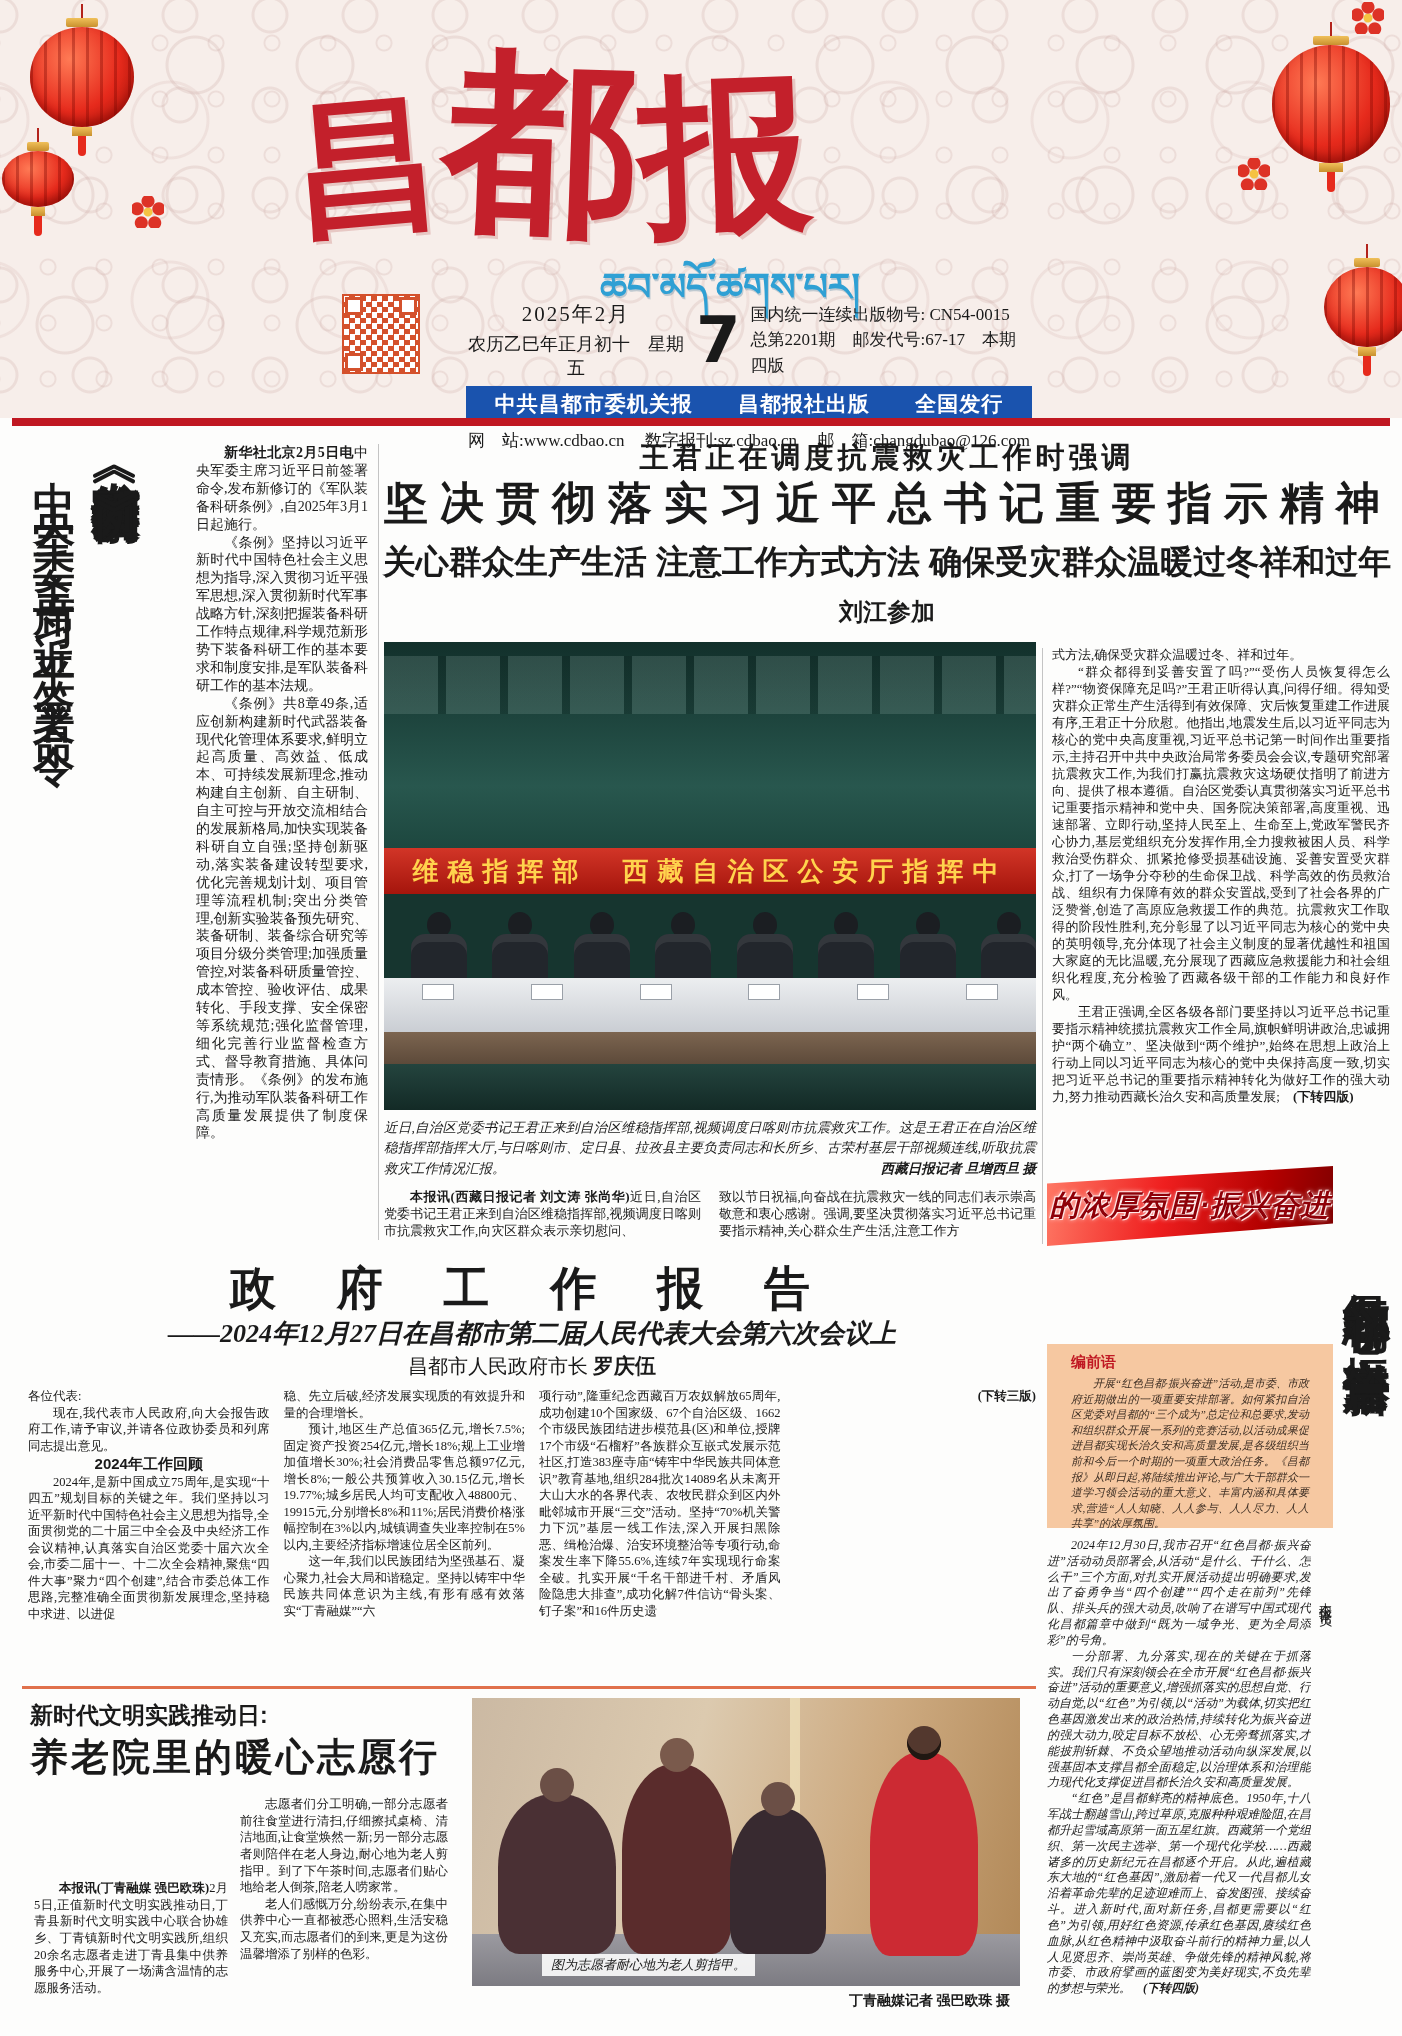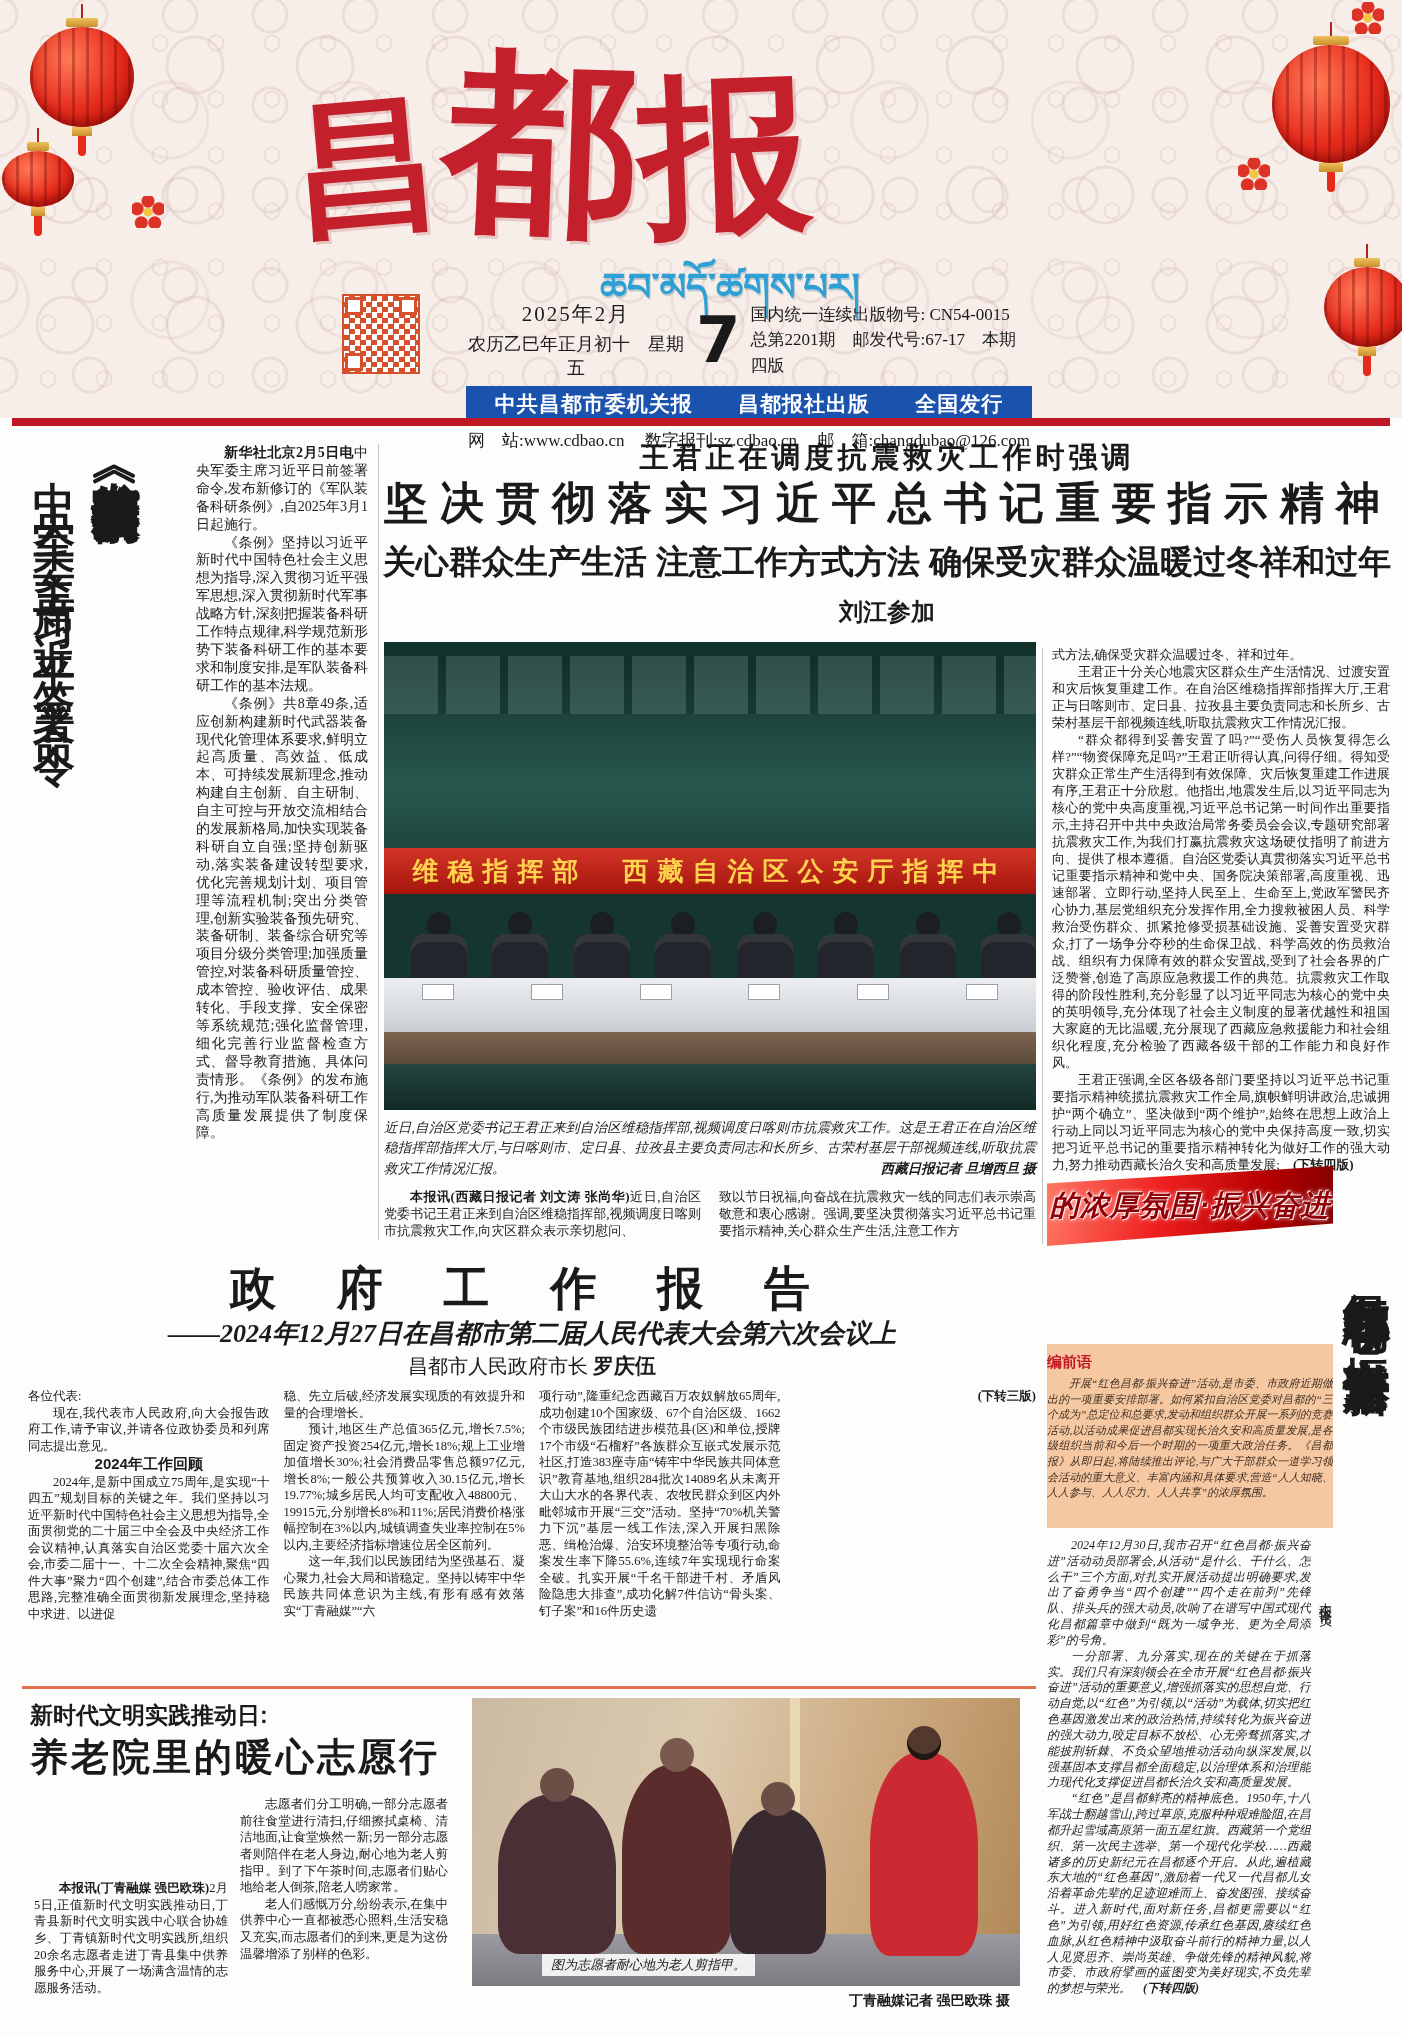--- a/index.html
+++ b/index.html
@@ -116,21 +116,21 @@
   .gcol{flex:1;font-size:12.5px;line-height:1.32;overflow:hidden;}
   .gcol p{margin:0;}
   .g-subhead{text-align:center;font-weight:bold;font-size:15px;margin:7px 0;font-family:"Liberation Sans",sans-serif;}
 
   
   .camp-banner{left:1047px;top:1166px;width:286px;height:80px;
     background:linear-gradient(100deg,#ff7a66 0%,#ef1f1f 40%,#b40000 75%,#7e0000 100%);
     clip-path:polygon(0 22%,100% 0,100% 72%,0 100%);display:flex;align-items:center;justify-content:center;}
   .camp-banner span{font-size:29px;font-weight:900;font-style:italic;color:#8f0008;letter-spacing:1px;
     font-family:"Liberation Sans",sans-serif;text-shadow:0 0 5px #fff,1px 1px 0 #ffdcdc,-1px -1px 0 #ffdcdc;}
-  .camp-note{left:1047px;top:1344px;width:286px;height:184px;background:#f6c8a1;padding:9px 0;box-sizing:border-box;overflow:hidden;}
+  .camp-note{left:1047px;top:1344px;width:286px;height:184px;background:#f6c8a1;padding:9px 24px;box-sizing:border-box;overflow:hidden;}
   .camp-note-title{color:#c01822;font-weight:900;font-size:15px;margin:0 0 4px 0;font-family:"Liberation Sans",sans-serif;}
   .camp-note-text{font-size:11px;line-height:1.42;font-style:italic;color:#3c2d22;margin:0;text-indent:2em;}
   .camp-body{left:1047px;top:1538px;width:264px;height:480px;font-size:12px;line-height:1.32;
     font-style:italic;overflow:hidden;}
   .camp-body p{margin:0;}
   .camp-byline-v{left:1316px;top:1592px;height:110px;writing-mode:vertical-rl;font-size:13px;letter-spacing:3px;}
   .v-right-headline{left:1336px;top:1256px;height:776px;writing-mode:vertical-rl;font-size:47px;
     font-weight:900;letter-spacing:2px;font-family:"Liberation Sans",sans-serif;}
 
   
@@ -305,21 +305,20 @@
       <p class="ind"><span class="lead-b">本报讯(西藏日报记者 刘文涛 张尚华)</span><span>近日,自治区党委书记王君正来到自治区维稳指挥部,视频调度日喀则市抗震救灾工作,向灾区群众表示亲切慰问、</span></p>
     </div>
     <div class="bcol just">
       <p class="noind">致以节日祝福,向奋战在抗震救灾一线的同志们表示崇高敬意和衷心感谢。强调,要坚决贯彻落实习近平总书记重要指示精神,关心群众生产生活,注意工作方</p>
     </div>
   </div>
 
   <div class="vr" style="left:1042px;top:648px;height:596px;"></div>
   <div class="abs right-col just">
     <p class="noind">式方法,确保受灾群众温暖过冬、祥和过年。</p>
-    <p class="ind">王君正十分关心地震灾区群众生产生活情况、过渡安置和灾后恢复重建工作。在自治区维稳指挥部指挥大厅,王君正与日喀则市、定日县、拉孜县主要负责同志和长所乡、古荣村基层干部视频连线,听取抗震救灾工作情况汇报。</p>
     <p class="ind">“群众都得到妥善安置了吗?”“受伤人员恢复得怎么样?”“物资保障充足吗?”王君正听得认真,问得仔细。得知受灾群众正常生产生活得到有效保障、灾后恢复重建工作进展有序,王君正十分欣慰。他指出,地震发生后,以习近平同志为核心的党中央高度重视,习近平总书记第一时间作出重要指示,主持召开中共中央政治局常务委员会会议,专题研究部署抗震救灾工作,为我们打赢抗震救灾这场硬仗指明了前进方向、提供了根本遵循。自治区党委认真贯彻落实习近平总书记重要指示精神和党中央、国务院决策部署,高度重视、迅速部署、立即行动,坚持人民至上、生命至上,党政军警民齐心协力,基层党组织充分发挥作用,全力搜救被困人员、科学救治受伤群众、抓紧抢修受损基础设施、妥善安置受灾群众,打了一场争分夺秒的生命保卫战、科学高效的伤员救治战、组织有力保障有效的群众安置战,受到了社会各界的广泛赞誉,创造了高原应急救援工作的典范。抗震救灾工作取得的阶段性胜利,充分彰显了以习近平同志为核心的党中央的英明领导,充分体现了社会主义制度的显著优越性和祖国大家庭的无比温暖,充分展现了西藏应急救援能力和社会组织化程度,充分检验了西藏各级干部的工作能力和良好作风。</p>
     <p class="ind"><span>王君正强调,全区各级各部门要坚持以习近平总书记重要指示精神统揽抗震救灾工作全局,旗帜鲜明讲政治,忠诚拥护“两个确立”、坚决做到“两个维护”,始终在思想上政治上行动上同以习近平同志为核心的党中央保持高度一致,切实把习近平总书记的重要指示精神转化为做好工作的强大动力,努力推动西藏长治久安和高质量发展;</span>　<span class="jump">(下转四版)</span></p>
   </div>
 
   <div class="abs gov-title">政 府 工 作 报 告</div>
   <div class="abs gov-sub">——2024年12月27日在昌都市第二届人民代表大会第六次会议上</div>
   <div class="abs gov-author">
     <span>昌都市人民政府市长</span>
     <b>罗庆伍</b>
   </div>

